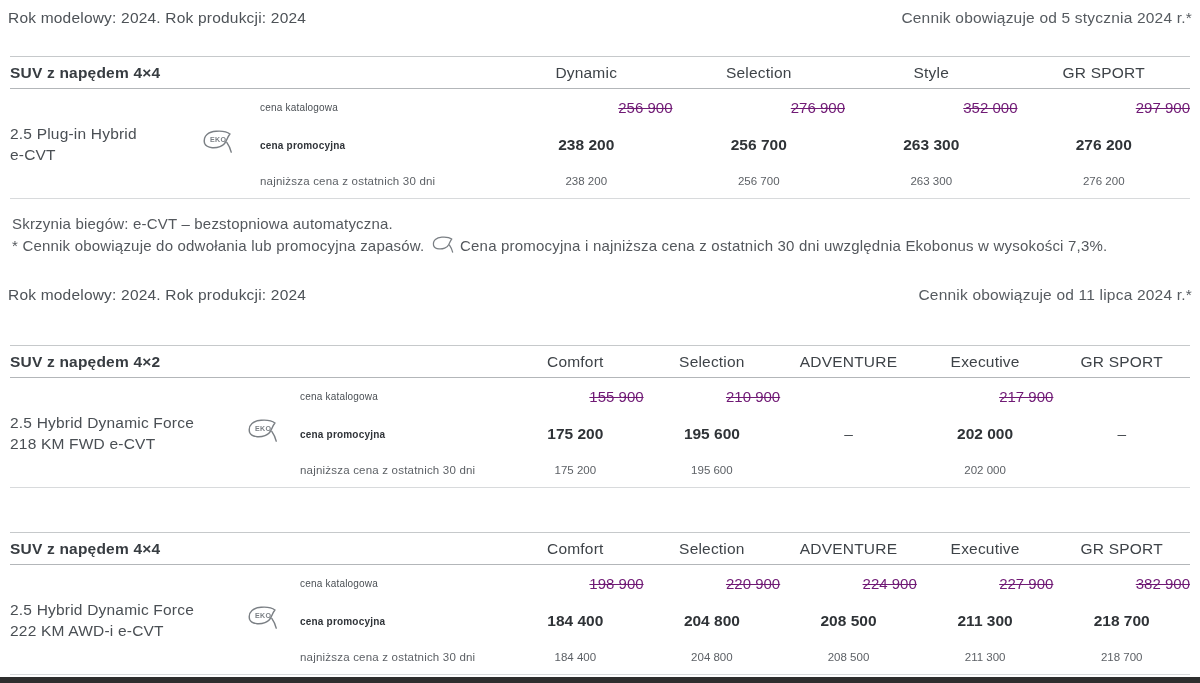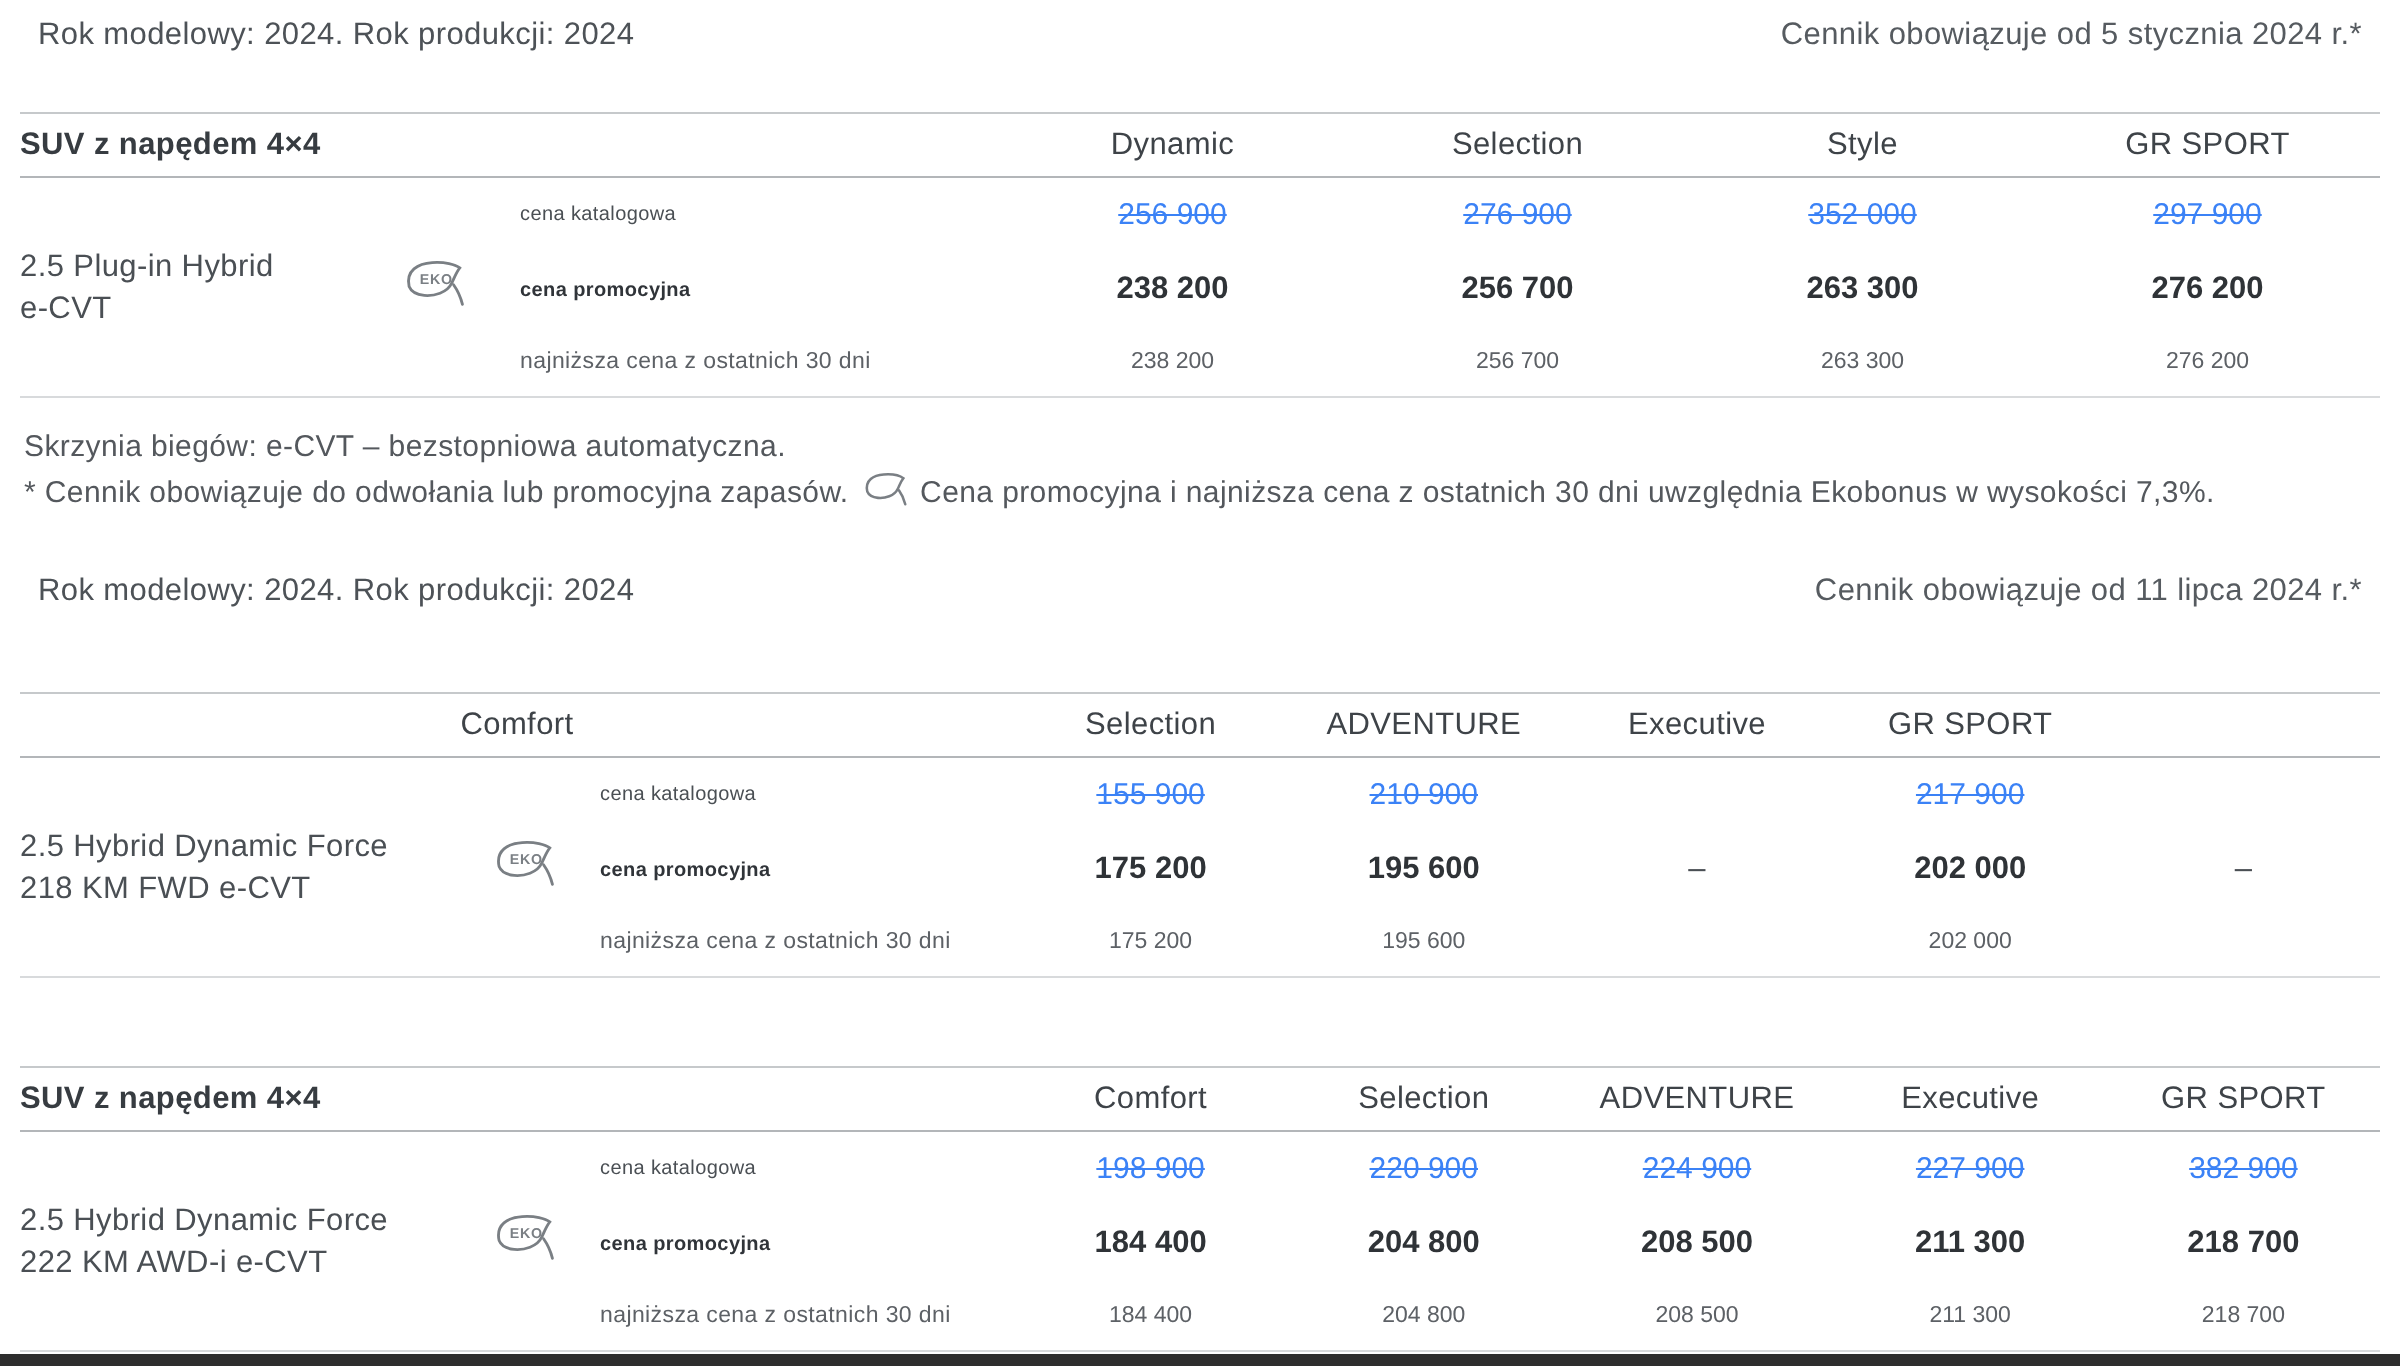--- a/index.html
+++ b/index.html
@@ -1,20 +1,20 @@
 <!DOCTYPE html>
 <html><head>
 <meta charset="utf-8">
 <style>
   * { margin:0; padding:0; box-sizing:border-box; }
   html,body { width:1200px; height:683px; background:#ffffff; overflow:hidden;
     font-family:"Liberation Sans", sans-serif; color:#4a4f54; position:relative; }
 
   .meta-row { display:flex; justify-content:space-between; align-items:baseline;
-    margin:0 19px; font-size:15.5px; letter-spacing:.2px; color:#4d5257; }
+    margin:0 8px; font-size:15.5px; letter-spacing:.2px; color:#4d5257; }
   .meta-row.first { padding-top:9px; }
   .meta-row .right { color:#565b60; }
 
   .price-table { margin:0 10px; }
   .t-head { display:grid; align-items:center; height:33px;
     border-top:1px solid #c6c9cb; border-bottom:1px solid #b3b6b9; }
   .t-head .t-title { font-weight:bold; font-size:15.5px; color:#373c41; letter-spacing:.2px; }
   .t-head .col-h { text-align:center; font-size:15.5px; color:#3e4348; letter-spacing:.2px; }
 
   .t-body { display:grid; grid-template-rows:37px 38px 34px; align-items:center;
@@ -26,21 +26,21 @@
 
   .model-cell { grid-row:1/4; grid-column:1; font-size:15.5px; line-height:21px;
     color:#4a4f54; letter-spacing:.2px; align-self:center; }
   .eko-cell { grid-row:1/4; grid-column:2; align-self:center; justify-self:start; padding-left:6px; }
 
   .row-label { font-size:10px; color:#4a4f54; letter-spacing:.2px; }
   .row-label.promo { font-weight:bold; color:#303439; }
   .row-label.small { font-size:11.5px; color:#5d6166; }
 
   .val { text-align:center; }
-  .val.catalog { font-size:15px; color:#3b82f6; text-decoration:line-through; }
+  .val.catalog { font-size:15px; color:#701a75; text-decoration:line-through;text-align:right; }
   .val.promo { font-size:15.5px; font-weight:bold; color:#2f3337; }
   .val.promo.dash { font-weight:normal; color:#4a4f54; }
   .val.lowest { font-size:11.5px; color:#5d6166; }
 
   .notes { margin:14px 12px 0 12px; font-size:15px; line-height:22px;
     color:#54585d; letter-spacing:.2px; }
   .notes .inline-eko { vertical-align:-3px; margin:0 2px; }
 
   .mt-meta2 { margin-top:26px; }
   .mt-table2 { margin-top:41px; }
@@ -112,20 +112,21 @@
   </div>
 </div>
 
 <div class="meta-row mt-meta2">
   <span class="left">Rok modelowy: 2024. Rok produkcji: 2024</span>
   <span class="right">Cennik obowiązuje od 11 lipca 2024 r.*</span>
 </div>
 
 <div class="price-table cols5 mt-table2">
   <div class="t-head">
+    <span class="t-title">SUV z napędem 4×2</span>
     <span class="col-h">Comfort</span>
     <span class="col-h">Selection</span>
     <span class="col-h">ADVENTURE</span>
     <span class="col-h">Executive</span>
     <span class="col-h">GR SPORT</span>
   </div>
   <div class="t-body">
     <div class="model-cell">
       <div>2.5 Hybrid Dynamic Force</div>
       <div>218 KM FWD e-CVT</div>

